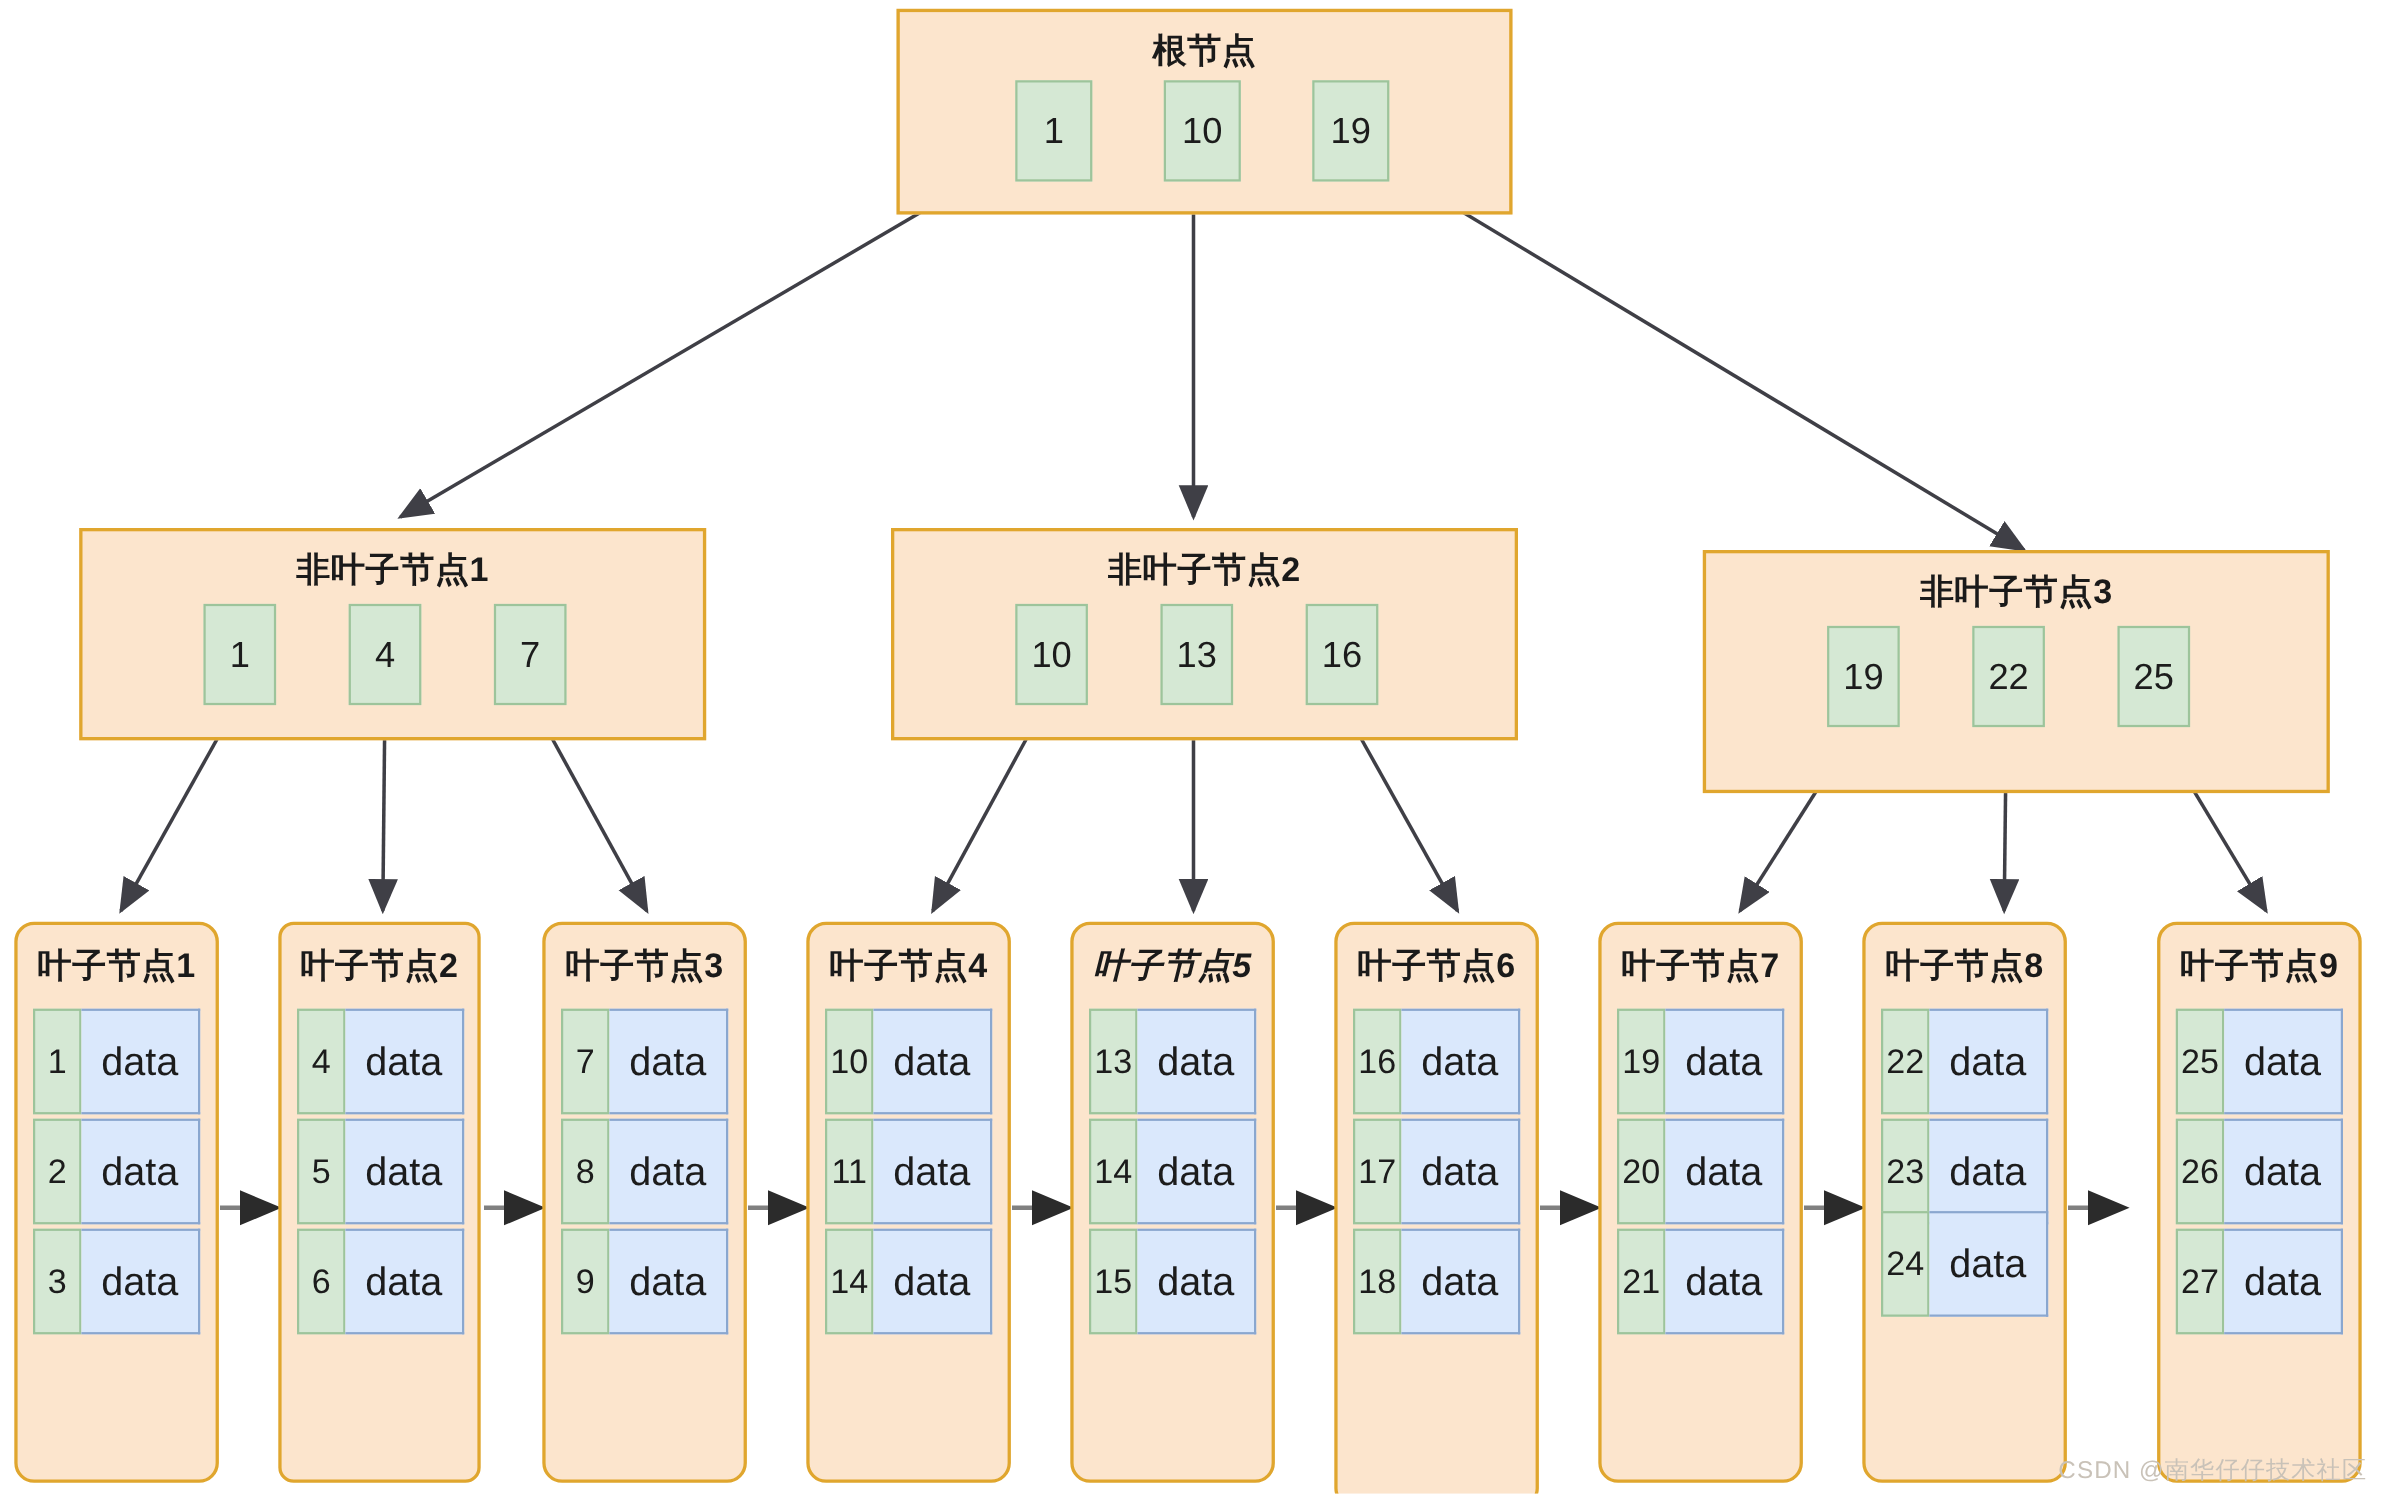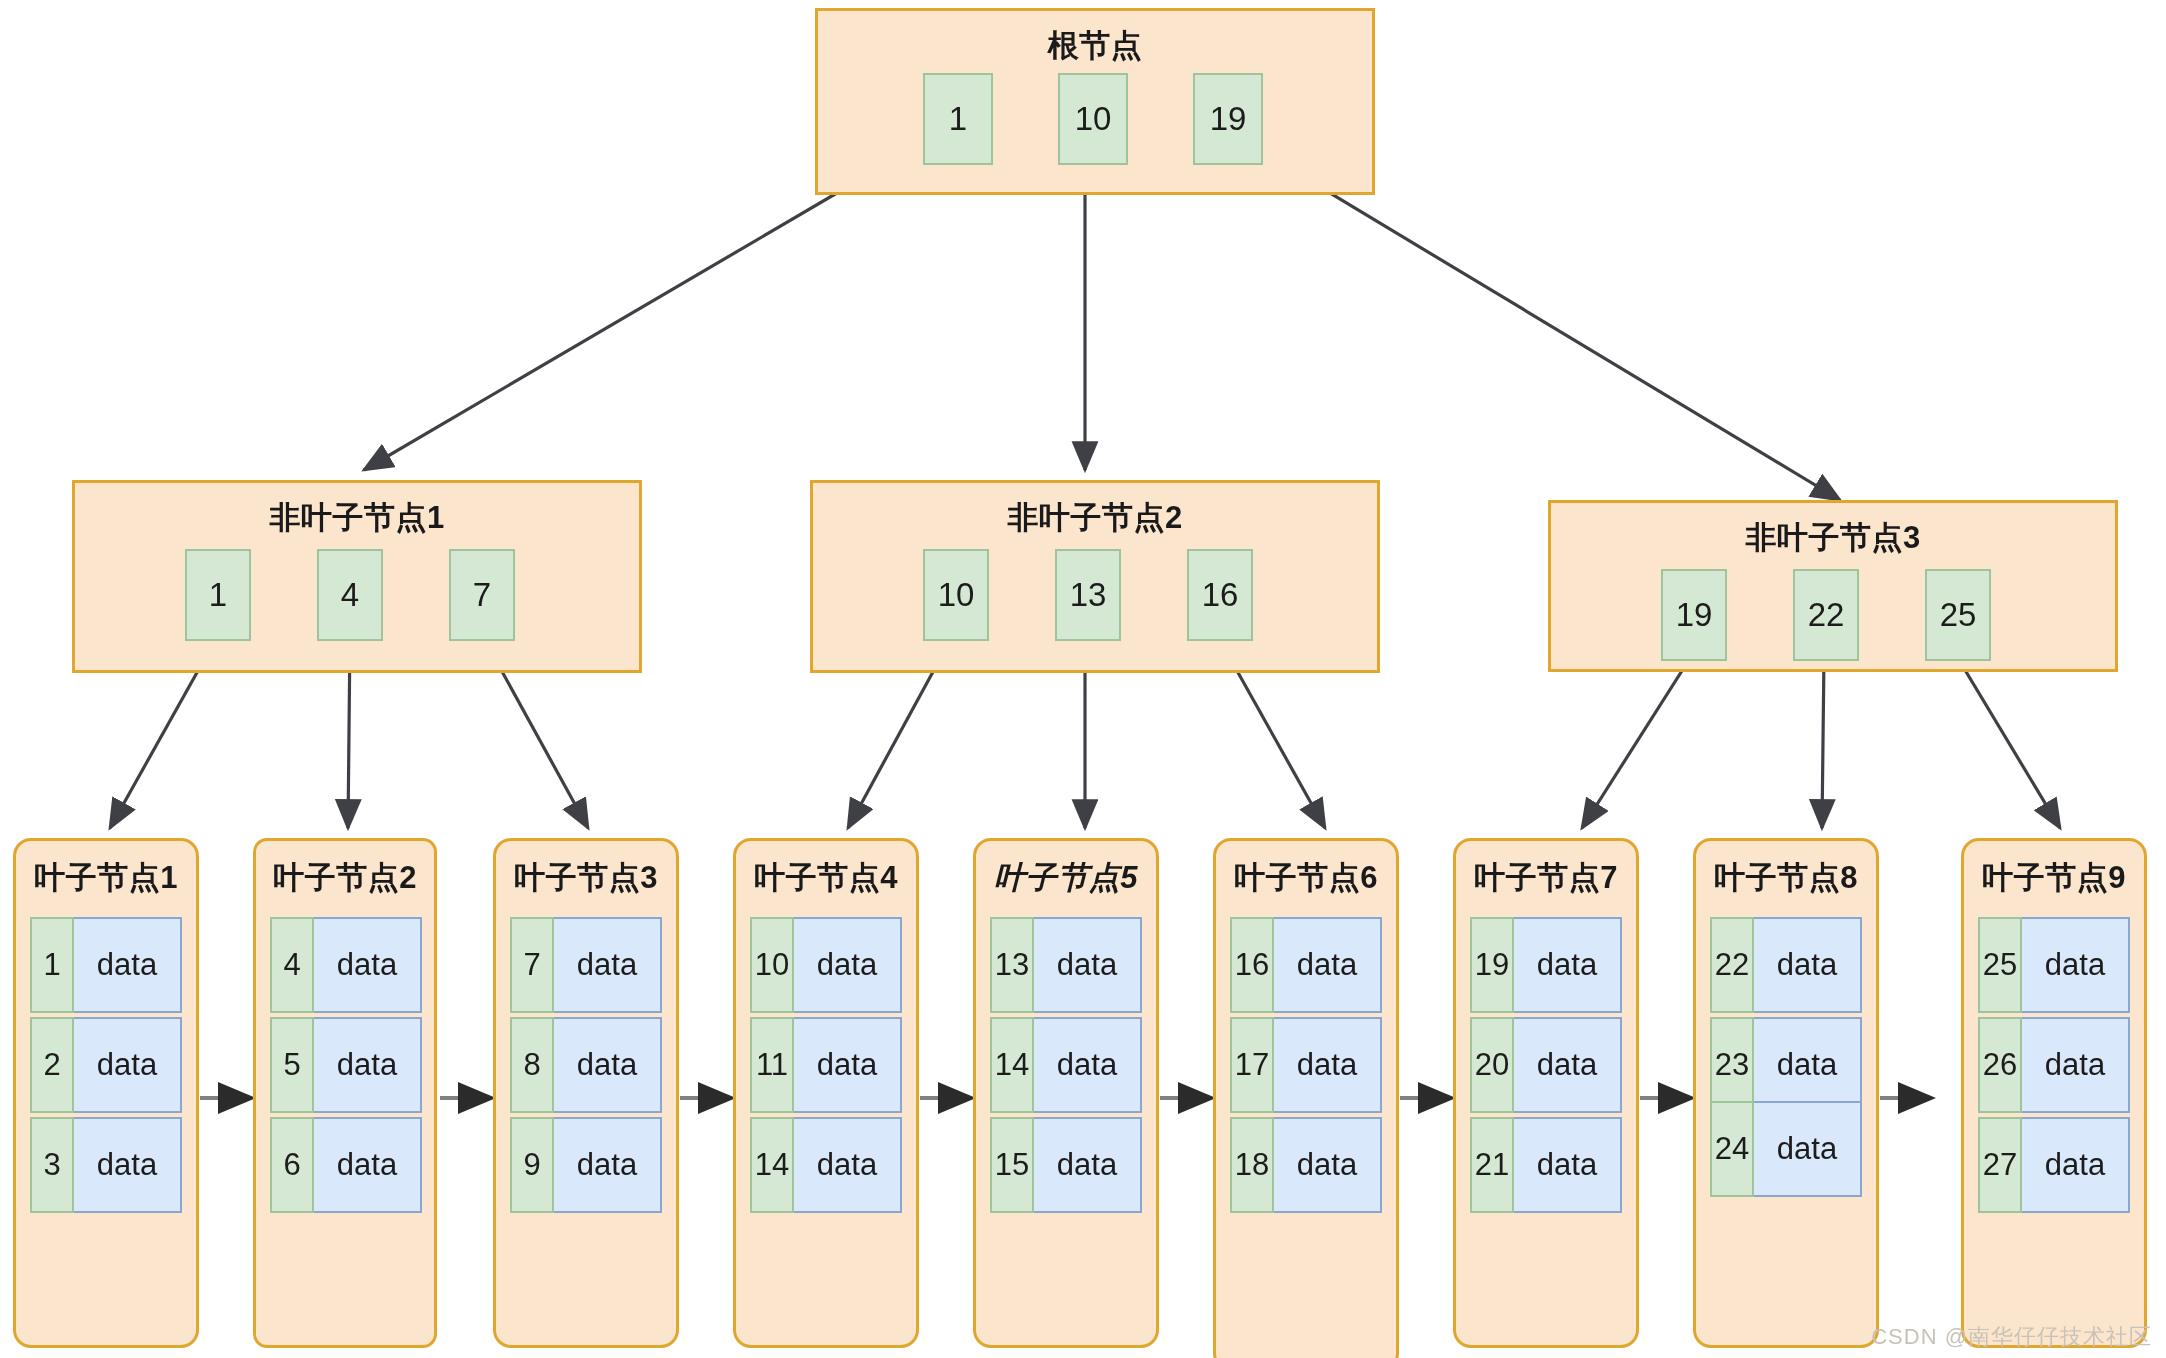--- a/index.html
+++ b/index.html
@@ -83,21 +83,21 @@
   .record .rdata {
     box-sizing: border-box;
     flex: 1;
     background: #dae8fc;
     border: 2px solid #8aa7cf;
     border-left: none;
     display: flex;
     align-items: center;
     justify-content: center;
     color: #1c1c1c;
-    font-size: 31px;
+    font-size: 36px;
   }
 
   .watermark {
     position: absolute;
     right: 14px;
     bottom: 6px;
     font-size: 22px;
     color: #c9c2b8;
     white-space: nowrap;
     letter-spacing: 1px;
@@ -166,21 +166,21 @@
     <div class="keycell" style="left:374px; top:66px; width:66px; height:92px;">7</div>
   </div>
 
   <div class="node" style="left:810px; top:480px; width:570px; height:193px;">
     <div class="node-title" style="top:14px;">非叶子节点2</div>
     <div class="keycell" style="left:110px; top:66px; width:66px; height:92px;">10</div>
     <div class="keycell" style="left:242px; top:66px; width:66px; height:92px;">13</div>
     <div class="keycell" style="left:374px; top:66px; width:66px; height:92px;">16</div>
   </div>
 
-  <div class="node" style="left:1548px; top:500px; width:570px; height:172px;">
+  <div class="node" style="left:1548px; top:500px; width:570px; height:221px;">
     <div class="node-title" style="top:14px;">非叶子节点3</div>
     <div class="keycell" style="left:110px; top:66px; width:66px; height:92px;">19</div>
     <div class="keycell" style="left:242px; top:66px; width:66px; height:92px;">22</div>
     <div class="keycell" style="left:374px; top:66px; width:66px; height:92px;">25</div>
   </div>
 
   <div class="node rounded" style="left:13px; top:838px; width:186px; height:510px;">
     <div class="node-title" style="top:16px;">叶子节点1</div>
     <div class="record" style="left:14px; top:76px; width:152px;">
       <div class="rkey">1</div>

